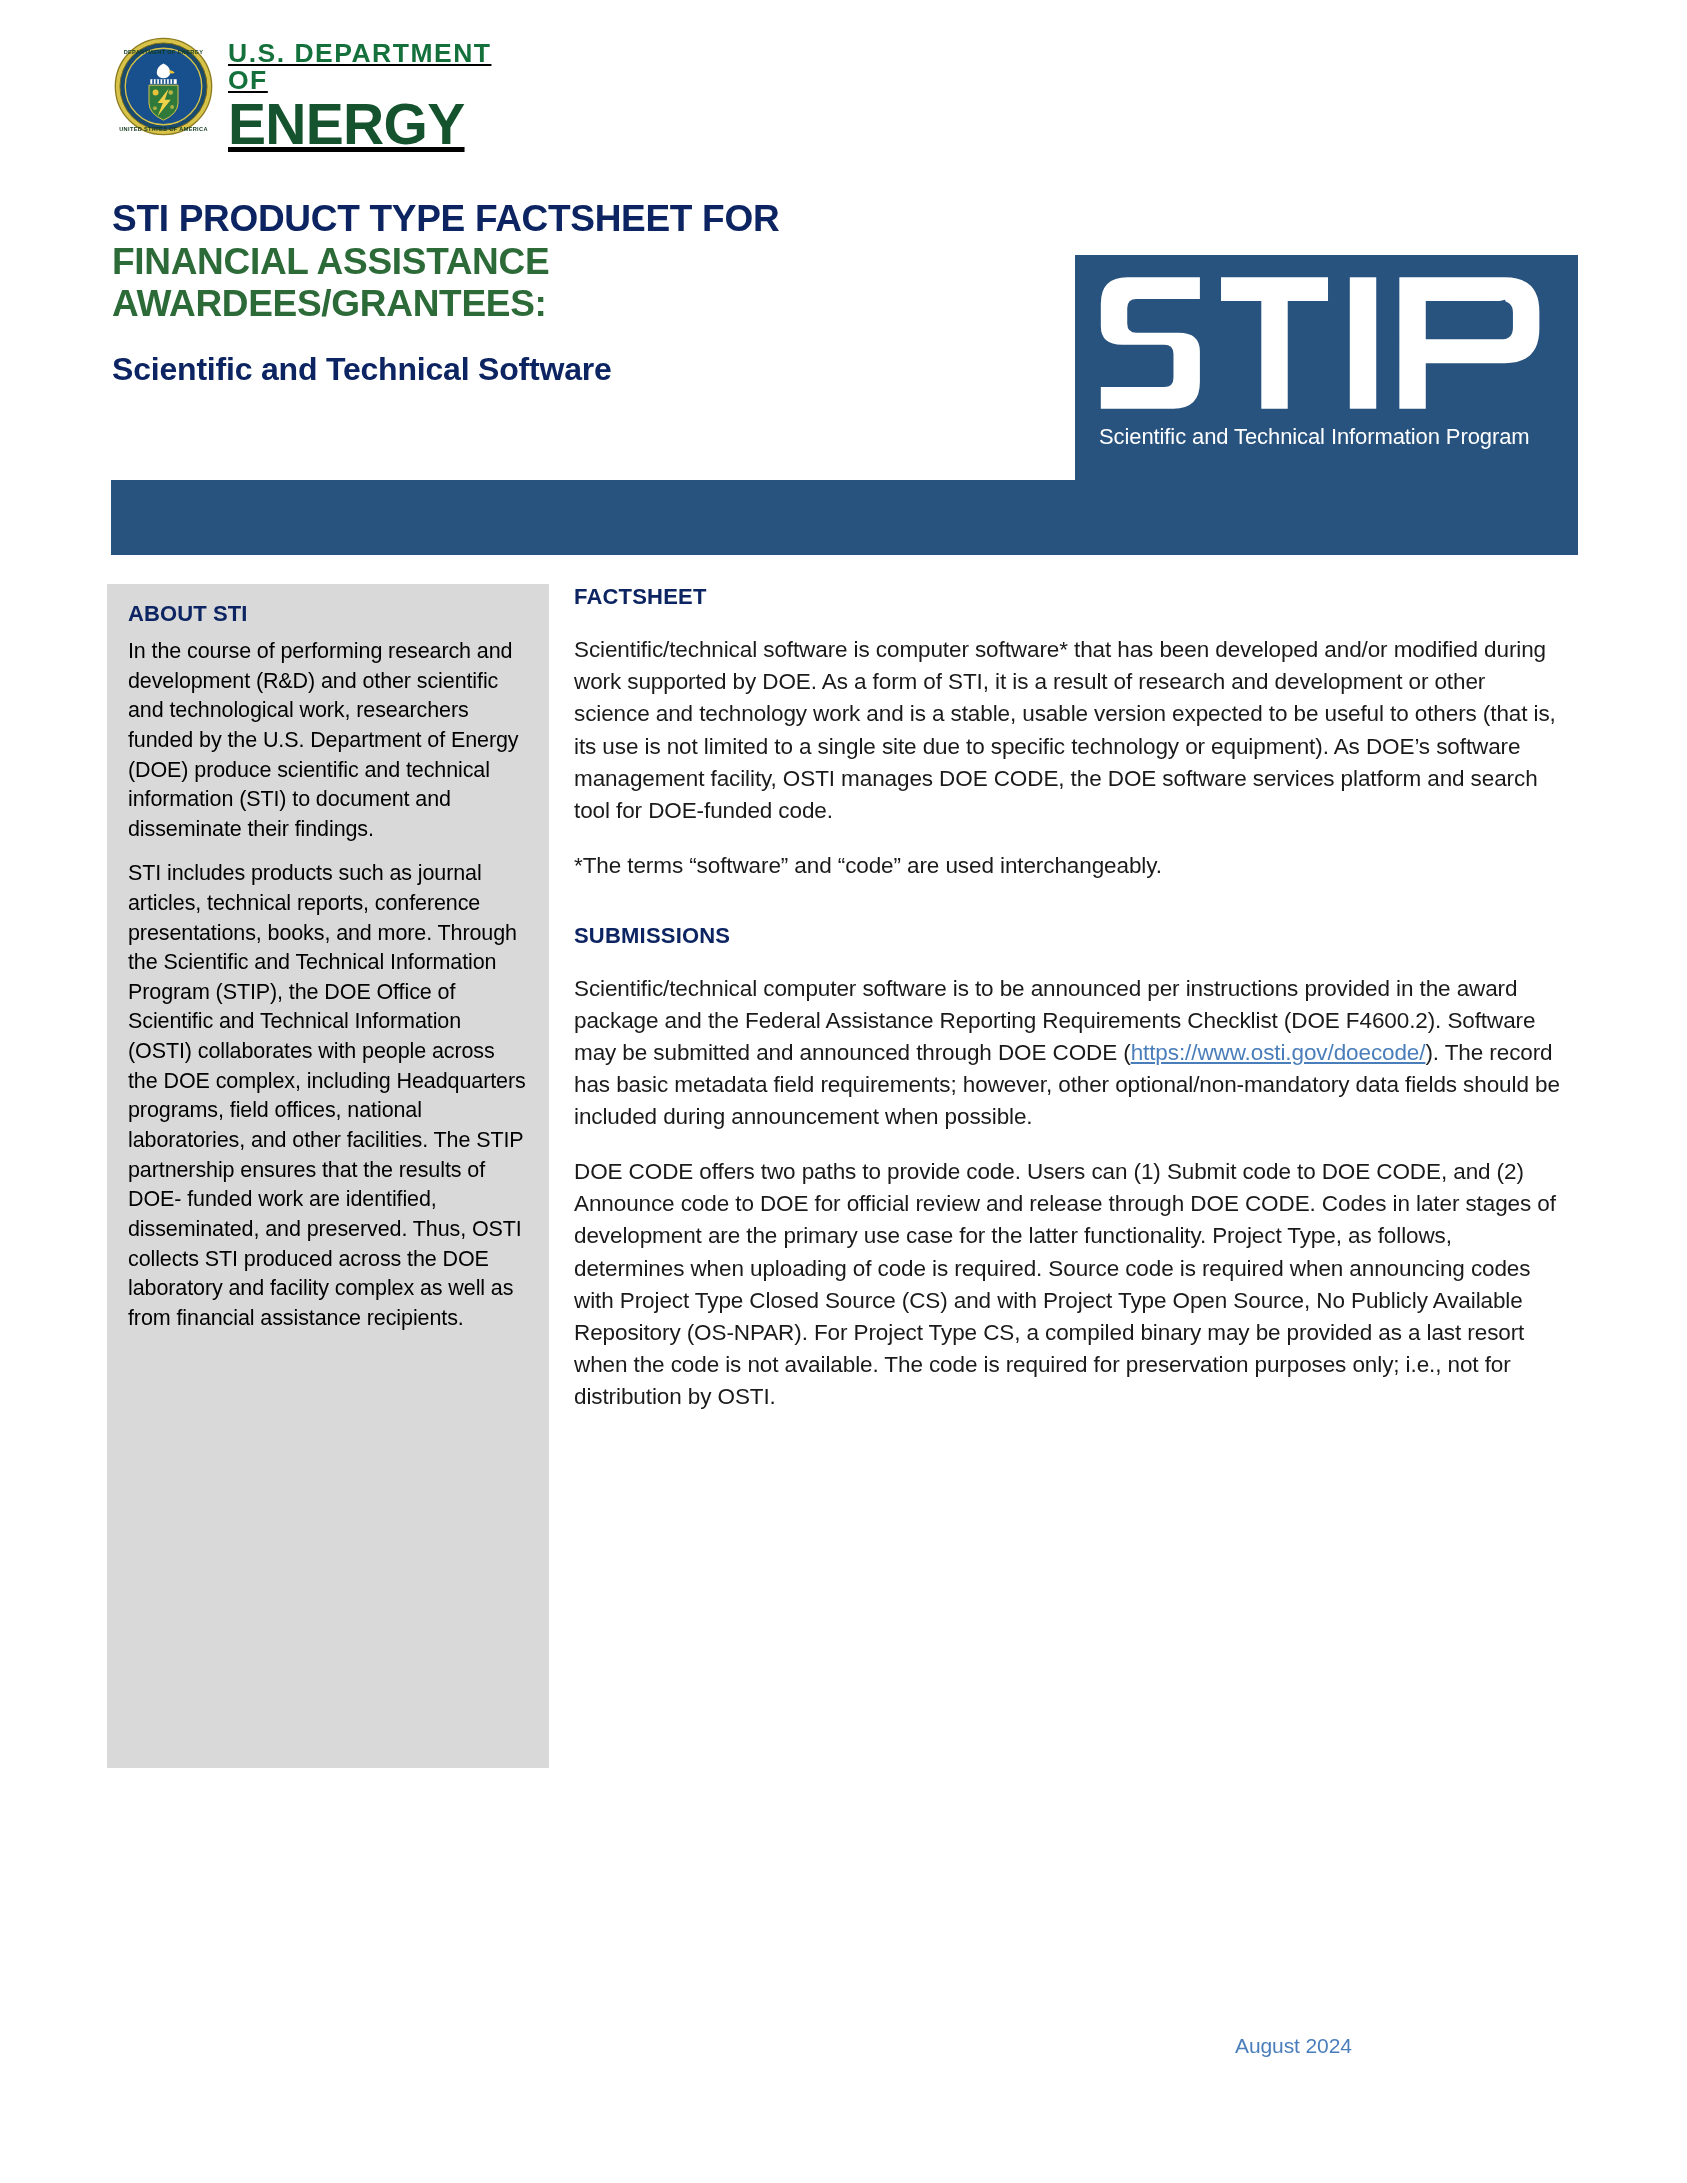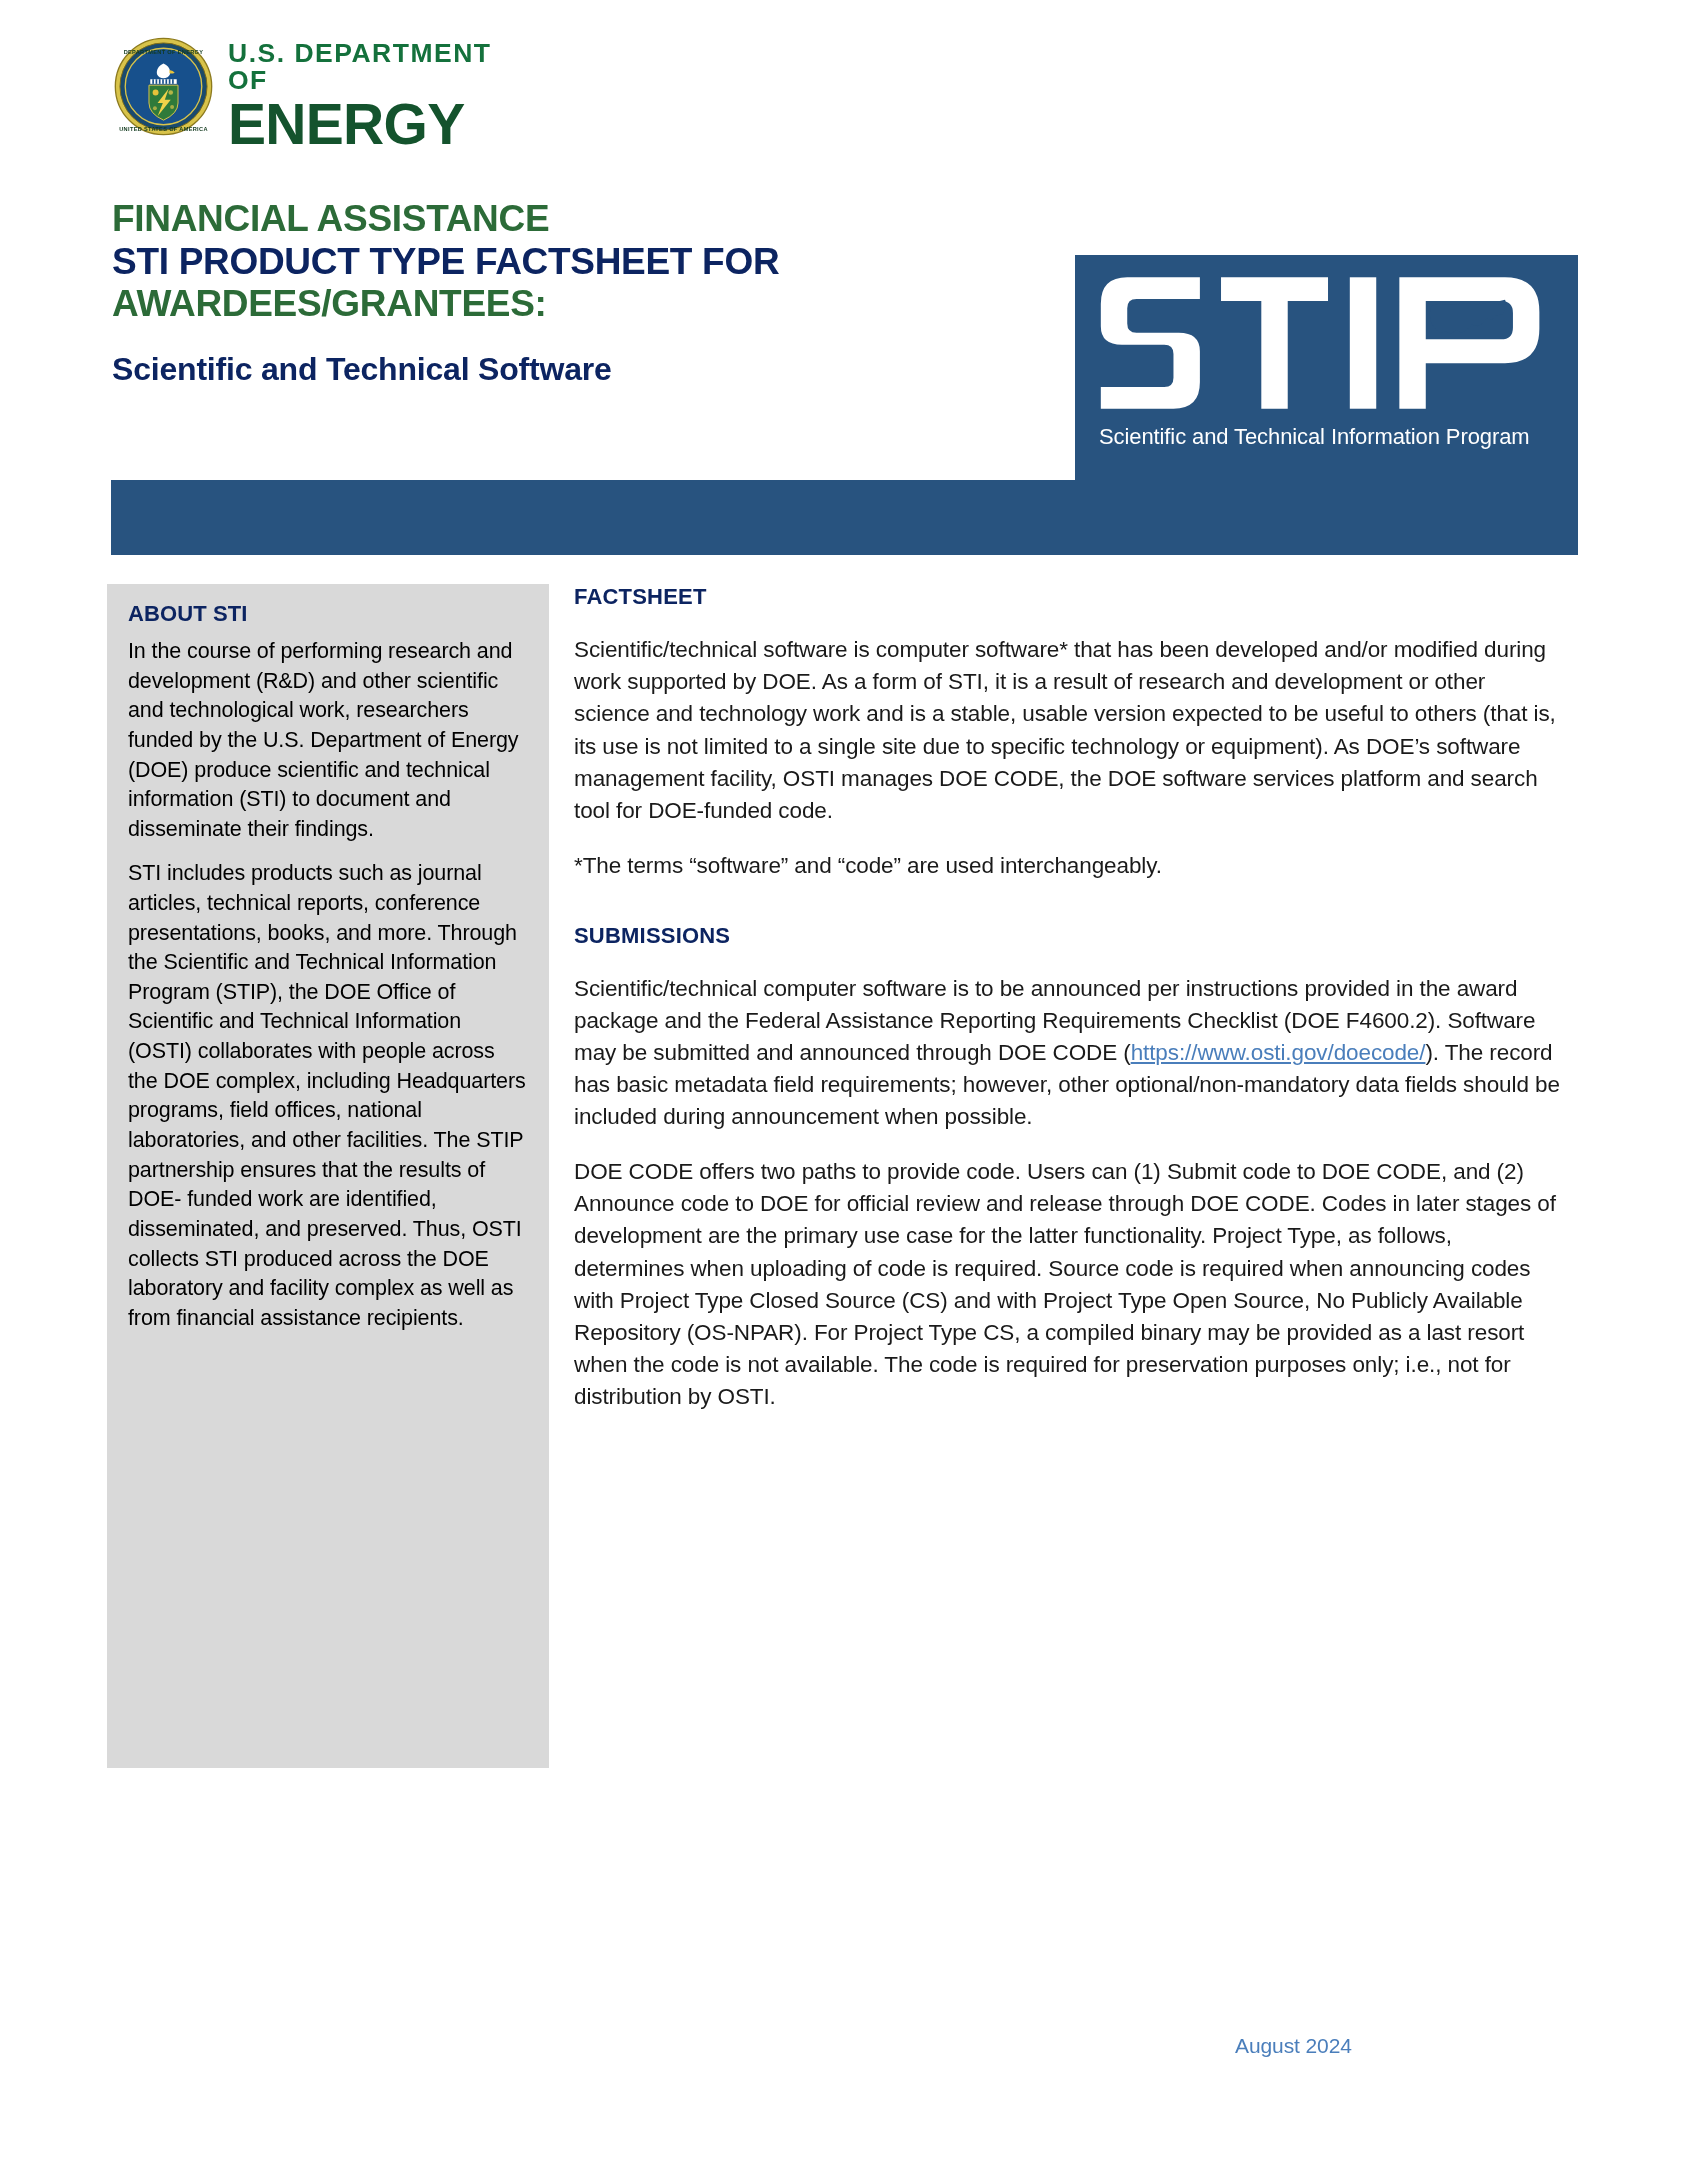--- a/index.html
+++ b/index.html
@@ -33,20 +33,21 @@
     left: 0;
     top: 5.3px;
     width: 99px;
     height: 99px;
   }
   .doe-wordmark {
     position: absolute;
     left: 114px;
     top: 0px;
     width: 284px;
+    text-decoration: underline;
   }
   .doe-dept {
     font-family: "Liberation Sans", sans-serif;
     font-weight: bold;
     font-size: 26.5px;
     letter-spacing: 1.5px;
     color: #14713c;
     line-height: 1;
     margin-top: 8px;
   }
@@ -232,22 +233,22 @@
       <circle cx="62" cy="108" r="3" fill="#d8c34a" opacity="0.7"></circle>
       <circle cx="88" cy="106" r="3" fill="#d8c34a" opacity="0.7"></circle>
     </svg>
     <div class="doe-wordmark">
       <div class="doe-dept">U.S. DEPARTMENT OF</div>
       <div class="doe-energy">ENERGY</div>
     </div>
   </div>
 
   <div class="title-block">
+    <div class="title-line title-navy">STI PRODUCT TYPE FACTSHEET FOR</div>
     <div class="title-line title-green">FINANCIAL ASSISTANCE</div>
-    <div class="title-line title-navy">STI PRODUCT TYPE FACTSHEET FOR</div>
     <div class="title-line title-green">AWARDEES/GRANTEES:</div>
     <div class="subtitle">Scientific and Technical Software</div>
   </div>
 
   <div class="stip-block">
     <svg class="stip-letters" viewBox="0 0 710 215">
 
       <path d="M118 8 L48 8 Q8 8 8 48 L8 82 Q8 110 40 110 L104 110 Q118 110 118 124 L118 160 Q118 174 104 174 L8 174 L8 207 L118 207 Q158 207 158 167 L158 120 Q158 92 126 92 L62 92 Q48 92 48 78 L48 55 Q48 41 62 41 L158 41 L158 8 Z" fill="#ffffff"></path>
 
       <path d="M190 8 L352 8 L352 44 L291 44 L291 207 L251 207 L251 44 L190 44 Z" fill="#ffffff"></path>

